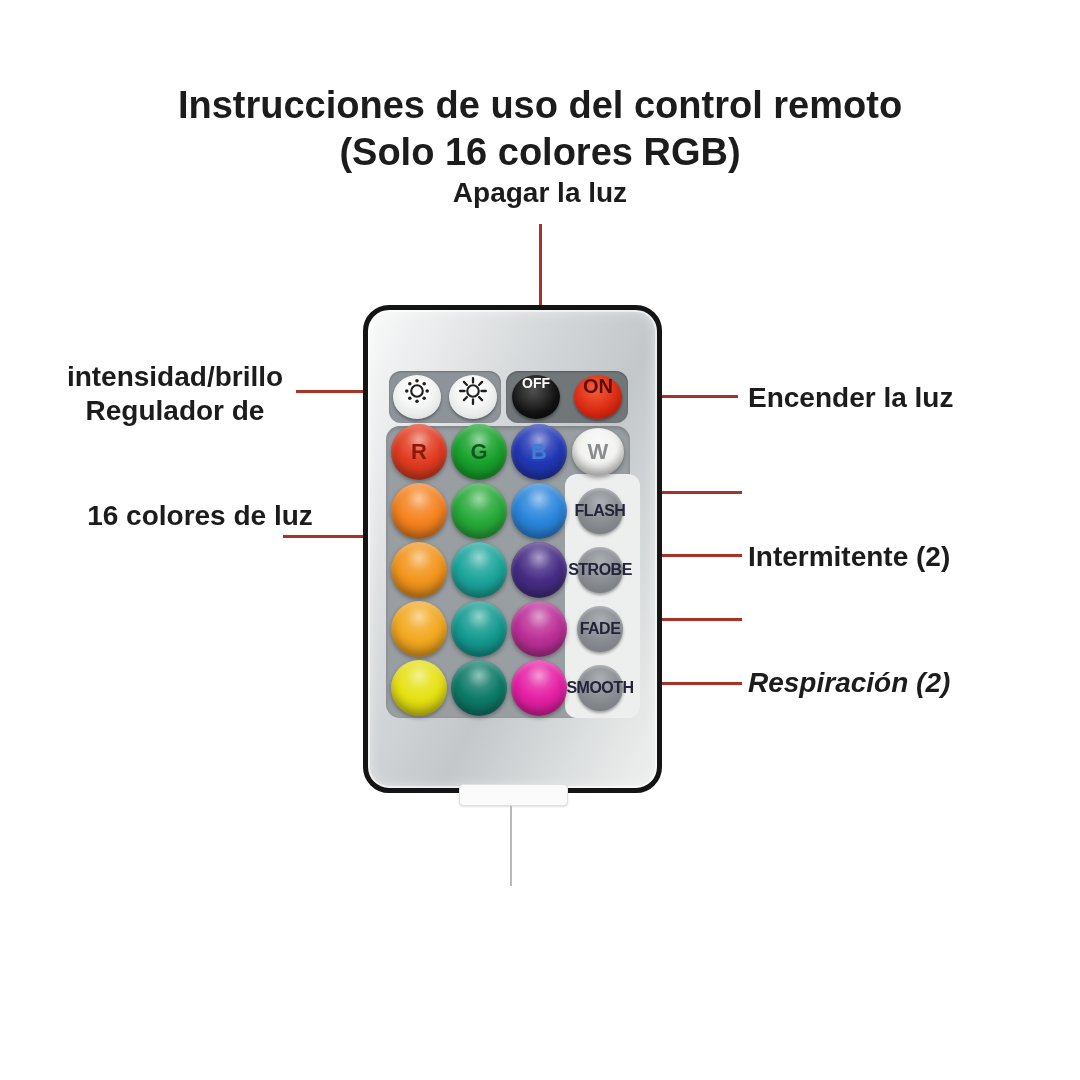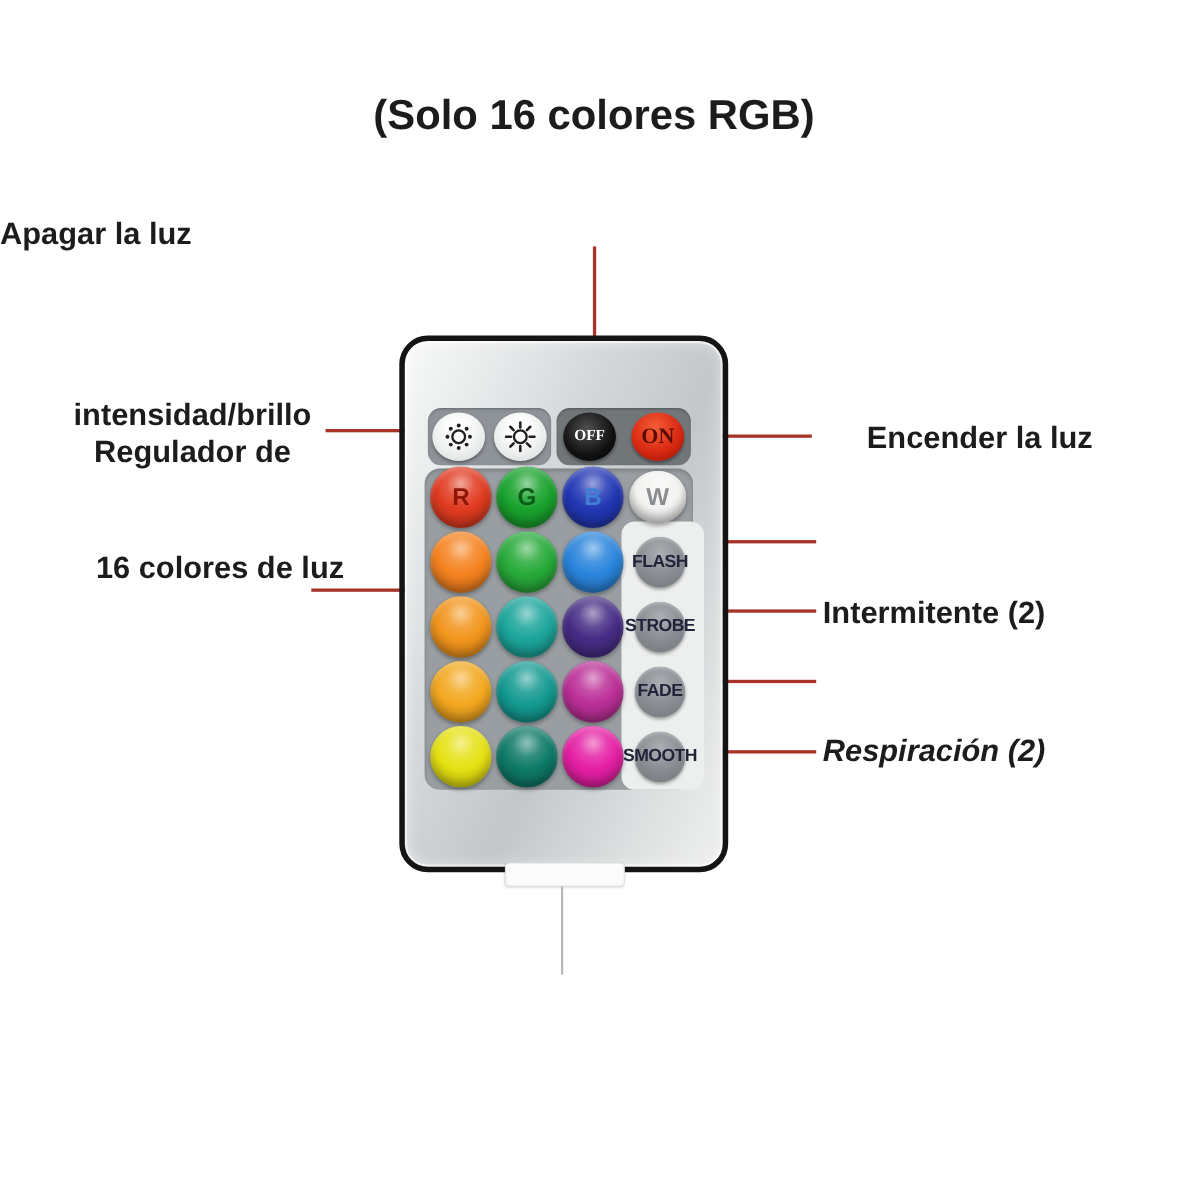--- a/index.html
+++ b/index.html
@@ -2,21 +2,21 @@
 <html><head>
 <meta charset="utf-8">
 <style>
   html,body{margin:0;padding:0;background:#fff;}
   .canvas{position:relative;width:1080px;height:1080px;background:#ffffff;overflow:hidden;
           font-family:"Liberation Sans",sans-serif;color:#1c1c1c;}
   .abs{position:absolute;}
 
   
   .title{left:0;top:82px;width:1080px;text-align:center;font-size:38px;font-weight:bold;line-height:47px;}
-  .apagar{left:0;top:197px;width:1080px;font-size:28px;font-weight:bold;}
+  .apagar{left:0;top:177px;width:1080px;text-align:center;font-size:28px;font-weight:bold;}
   .callout{font-size:28px;font-weight:bold;white-space:nowrap;line-height:34px;}
   .regulador{left:20px;top:360px;width:310px;text-align:center;}
   .colores{left:40px;top:499px;width:320px;text-align:center;}
   .rlabel{left:748px;}
   .footer{left:0;width:1080px;text-align:center;font-size:28px;font-weight:bold;line-height:38px;}
 
   
   .hline{height:3px;}
   .vline{width:3px;}
 
@@ -28,21 +28,21 @@
   .grpA{left:389px;top:371px;width:112px;height:52px;background:#8d9398;box-shadow:inset 0 1px 2px rgba(0,0,0,.25);}
   .grpB{left:506px;top:371px;width:122px;height:52px;background:#717679;box-shadow:inset 0 1px 2px rgba(0,0,0,.25);}
   .panel{left:386px;top:426px;width:244px;height:292px;background:#999ea2;border-radius:14px;
          box-shadow:inset 0 2px 4px rgba(0,0,0,.2);}
   .modes-bg{left:565px;top:474px;width:75px;height:244px;background:#edefee;border-radius:12px;}
   .tab{left:459px;top:784px;width:107px;height:20px;background:#fbfbfb;border:1px solid #e0e0e0;border-radius:4px;
        box-shadow:0 1px 2px rgba(0,0,0,.12);}
   .connector{left:510px;top:806px;width:2px;height:80px;background:#b9b9b9;}
 
   
-  .round-btn{position:absolute;width:48px;height:44px;border-radius:50%;display:flex;align-items:center;justify-content:center;font-family:Liberation Serif, serif;}
+  .round-btn{position:absolute;width:48px;height:44px;border-radius:50%;display:flex;justify-content:center;}
   .white-btn{background:radial-gradient(circle at 48% 35%,#ffffff 20%,#eceeee 60%,#cfd3d4 100%);
              box-shadow:0 2px 3px rgba(0,0,0,.35);}
   .off-btn{background:radial-gradient(circle at 45% 35%,#4c4c4c 5%,#111 60%,#000 100%);
            color:#fff;font-size:14px;font-weight:bold;letter-spacing:0;box-shadow:0 2px 3px rgba(0,0,0,.4);}
   .on-btn{background:radial-gradient(circle at 45% 32%,#f45a35 5%,#d92a12 55%,#8e0e02 100%);
           color:#5c0c03;font-size:20px;font-weight:bold;box-shadow:0 2px 3px rgba(0,0,0,.4);}
 
   .color-btn{position:absolute;border-radius:50%;
     background-image:radial-gradient(circle at 50% 28%,rgba(255,255,255,.55) 0%,rgba(255,255,255,.15) 26%,rgba(0,0,0,0) 48%,rgba(0,0,0,.25) 100%);
     box-shadow:0 2px 4px rgba(0,0,0,.35), inset 0 -5px 8px rgba(0,0,0,.25), inset 0 3px 5px rgba(255,255,255,.3);}
@@ -54,31 +54,32 @@
     color:#23233a;font-size:16px;font-weight:bold;letter-spacing:-0.5px;
     box-shadow:0 2px 3px rgba(0,0,0,.35), inset 0 2px 3px rgba(255,255,255,.3);}
   .sun-icon{display:block;}
 </style>
 </head>
 <body>
 
 <div class="canvas">
 
   <div class="abs title">
+    <div>Instrucciones de uso del control remoto</div>
     <div>(Solo 16 colores RGB)</div>
   </div>
   <div class="abs apagar">Apagar la luz</div>
 
   <div class="abs callout regulador">
     <div>intensidad/brillo</div>
     <div>Regulador de</div>
   </div>
   <div class="abs callout colores">16 colores de luz</div>
 
-  <div class="abs callout rlabel" style="top:381px;margin-left:40px;">Encender la luz</div>
+  <div class="abs callout rlabel" style="top:381px;">Encender la luz</div>
   <div class="abs callout rlabel" style="top:540px;">Intermitente (2)</div>
   <div class="abs callout rlabel" style="top:666px;font-style:italic;">Respiración (2)</div>
 
   <div class="abs vline" style="left: 539px; top: 224px; height: 176px; background: rgb(169, 50, 38);"></div>
   <div class="abs hline" style="left: 296px; top: 390px; width: 128px; background: rgb(169, 50, 38);"></div>
   <div class="abs hline" style="left: 598px; top: 395px; width: 140px; background: rgb(169, 50, 38);"></div>
   <div class="abs hline" style="left: 283px; top: 535px; width: 187px; background: rgb(169, 50, 38);"></div>
   <div class="abs hline" style="left: 606px; top: 491px; width: 136px; background: rgb(169, 50, 38);"></div>
   <div class="abs hline" style="left: 608px; top: 554px; width: 134px; background: rgb(169, 50, 38);"></div>
   <div class="abs hline" style="left: 610px; top: 618px; width: 132px; background: rgb(169, 50, 38);"></div>

